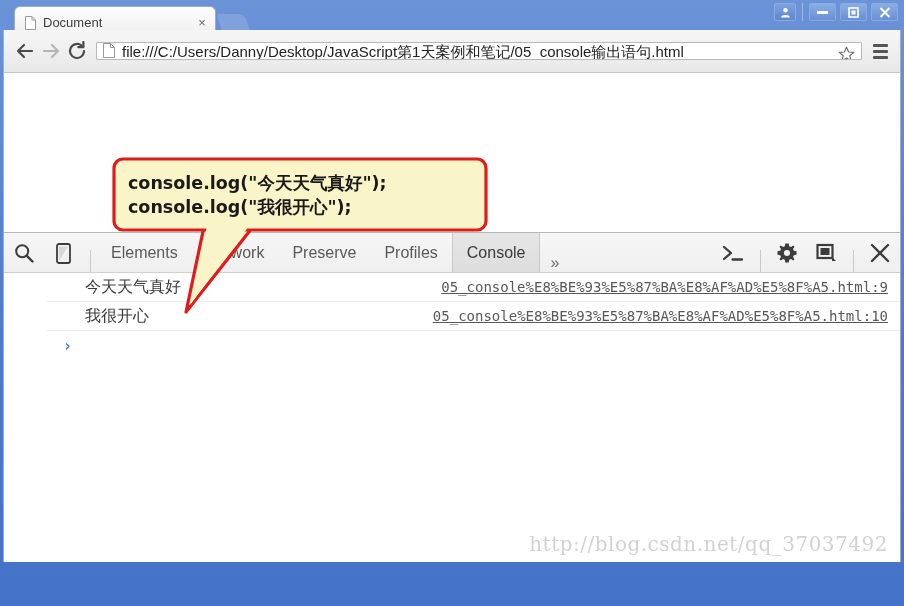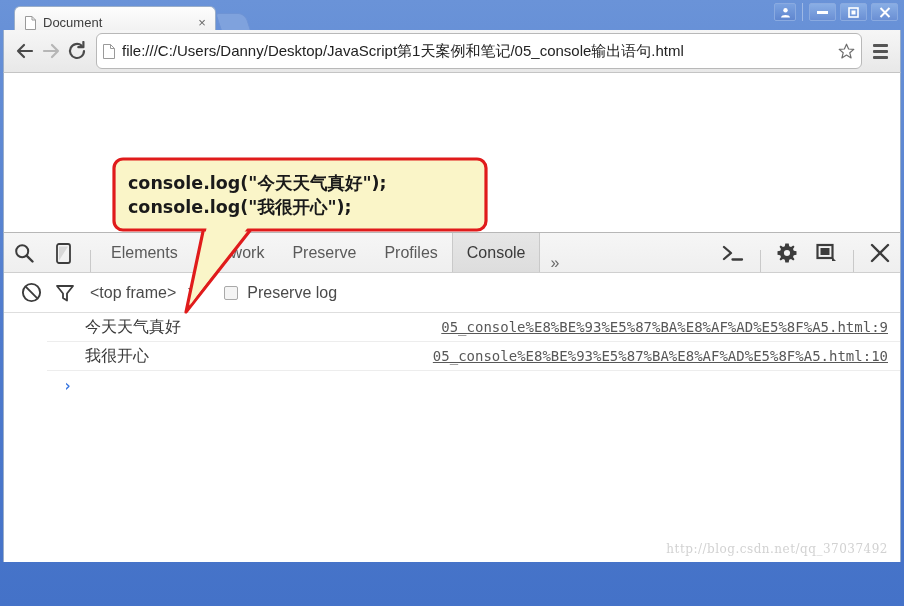--- a/index.html
+++ b/index.html
@@ -135,27 +135,26 @@
     height: 26px;
     display: flex;
     align-items: center;
     justify-content: center;
     flex: 0 0 auto;
   }
   .nav-btn svg { display: block; }
 
   #omnibox {
     flex: 1 1 auto;
-    height: 36px;
+    height: 18px;
     margin-left: 6px;
     background: #ffffff;
     border: 1px solid #b8b8b8;
-    border-radius: 6px;
-    display: flex;
-    align-items: center;
+    border-radius: 1px;
+    display: flex;
     padding: 0 4px 0 6px;
     overflow: hidden;
   }
 
   #omnibox-icon { flex: 0 0 auto; width: 12px; height: 15px; }
 
   #omnibox-text {
     flex: 1 1 auto;
     font-size: 15px;
     color: #222;
@@ -372,21 +371,21 @@
     color: #3574e0;
     font-weight: bold;
     font-family: "DejaVu Sans Mono", monospace;
   }
 
   
   #watermark {
     position: absolute;
     right: 12px;
     bottom: 6px;
-    font-size: 12px;
+    font-size: 20px;
     color: #d2d2d2;
     font-family: "DejaVu Serif", "Liberation Serif", serif;
     letter-spacing: 0.5px;
     white-space: nowrap;
   }
 
   
   #callout-layer {
     position: absolute;
     left: 0; top: 0;
@@ -565,45 +564,20 @@
 
       <div class="dt-vsep"></div>
 
       <div class="dt-icon-btn">
         <svg width="22" height="22" viewBox="0 0 22 22">
           <path d="M3 3 L19 19 M19 3 L3 19" stroke="#3c3c3c" stroke-width="2.4" stroke-linecap="round"></path>
         </svg>
       </div>
     </div>
 
-    <div id="console-filterbar">
-
-      <div class="cf-icon">
-        <svg width="21" height="21" viewBox="0 0 21 21">
-          <circle cx="10.5" cy="10.5" r="8.6" fill="none" stroke="#3c3c3c" stroke-width="1.9"></circle>
-          <path d="M4.4 4.4 L16.6 16.6" stroke="#3c3c3c" stroke-width="1.9"></path>
-        </svg>
-      </div>
-
-      <div class="cf-icon">
-        <svg width="20" height="20" viewBox="0 0 20 20">
-          <path d="M2 3 H18 L12 10.5 V17.5 L8 15 V10.5 Z" fill="none" stroke="#3c3c3c" stroke-width="1.8" stroke-linejoin="round"></path>
-        </svg>
-      </div>
-
-      <div id="context-select">
-        <span id="context-label">&lt;top frame&gt;</span>
-        <span id="context-caret"></span>
-      </div>
-
-      <div id="preserve-log">
-        <span id="preserve-box"></span>
-        <span id="preserve-text">Preserve log</span>
-      </div>
-    </div>
 
     <div id="console-messages">
 
       <div class="console-row">
         <span class="console-msg">今天天气真好</span>
         <span class="console-src">05_console%E8%BE%93%E5%87%BA%E8%AF%AD%E5%8F%A5.html:9</span>
       </div>
 
       <div class="console-row">
         <span class="console-msg">我很开心</span>

